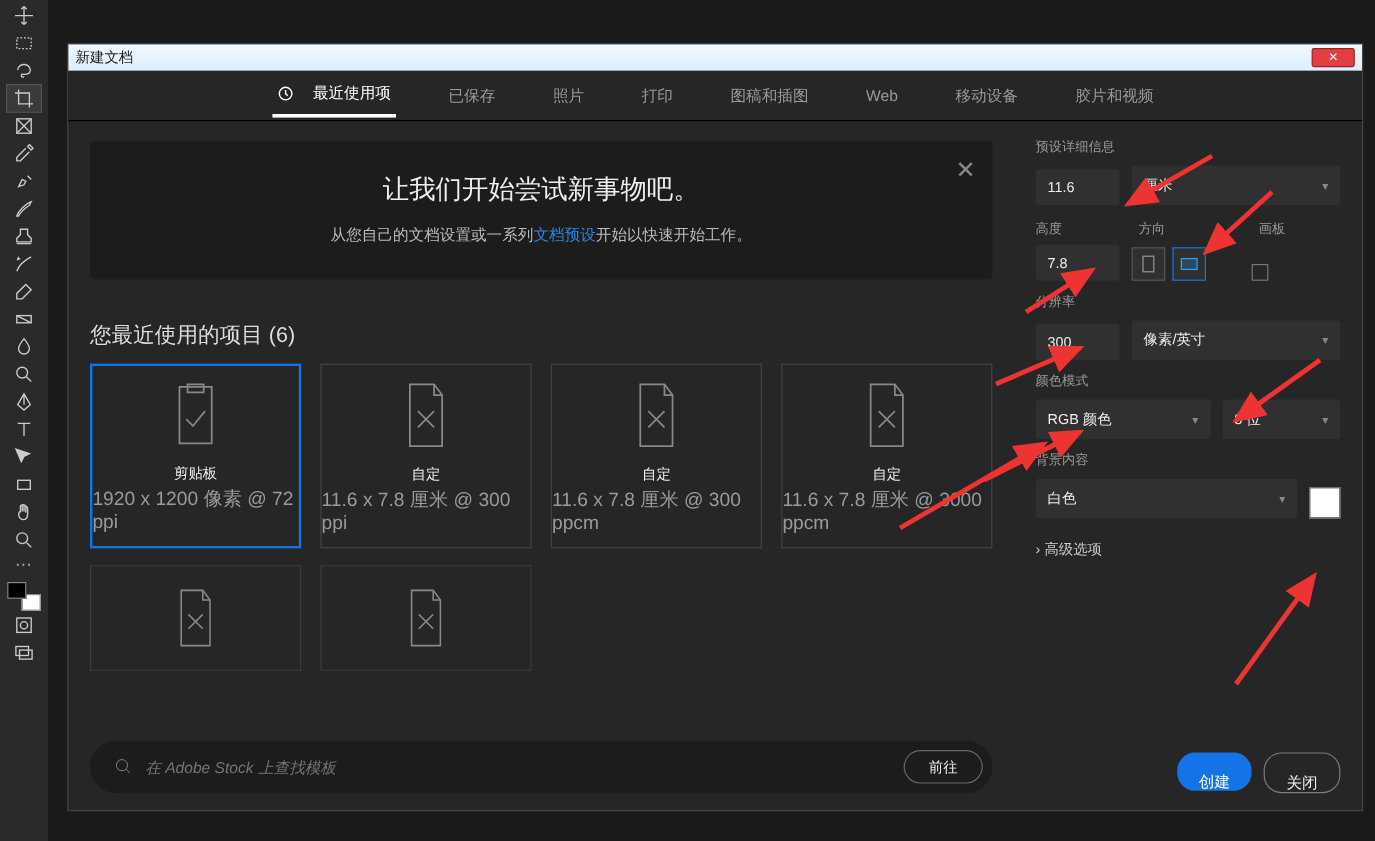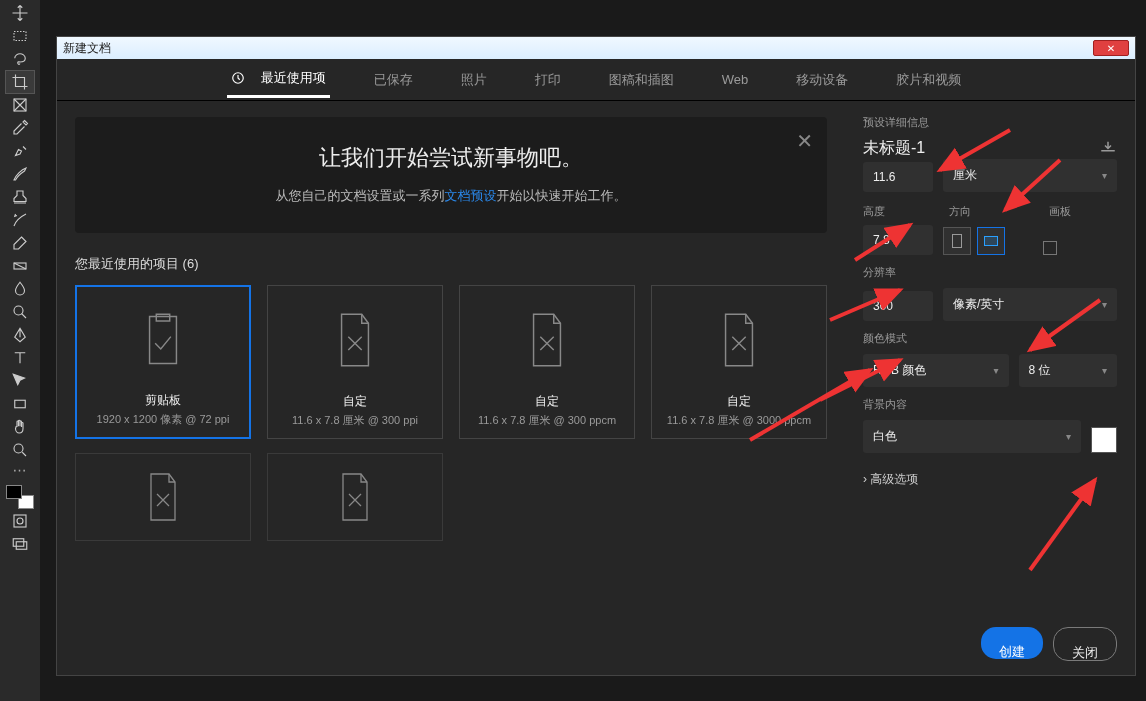--- a/index.html
+++ b/index.html
@@ -29,30 +29,30 @@
 .left { flex: 1; padding: 16px 18px 14px; display: flex; flex-direction: column; position: relative; }
 .right { width: 290px; padding: 14px 18px; background: #262626; }
 
 
 .hero { background: #1c1c1c; border-radius: 4px; padding: 26px 20px 28px; text-align: center; position: relative; }
 .hero-close { position: absolute; top: 12px; right: 14px; color: #888; font-size: 20px; cursor: pointer; }
 .hero h1 { color: #eee; font-size: 22px; font-weight: 400; margin-bottom: 14px; }
 .hero p { color: #bbb; font-size: 13px; }
 .hero a { color: #2a87e8; text-decoration: none; }
 
-.section-label { color: #ddd; font-size: 13px; margin: 22px 0 12px; }
+.section-label { color: #ddd; font-size: 18px; margin: 34px 0 12px; }
 
 
 .grid { display: grid; grid-template-columns: repeat(4, 1fr); gap: 16px; }
 .card { height: 154px; border: 1px solid #444; background: #262626; display: flex; flex-direction: column; align-items: center; cursor: pointer; }
 .card.selected { border: 2px solid #1473e6; }
 .card-icon { flex: 1; display: flex; align-items: center; justify-content: center; }
 .card-icon svg { width: 46px; height: 56px; stroke: #888; fill: none; stroke-width: 1.3; }
 .card-title { color: #eee; font-size: 12px; margin-bottom: 3px; }
-.card-sub { color: #9a9a9a; font-size: 11px; margin-bottom: 10px; }
+.card-sub { color: #9a9a9a; font-size: 16px; margin-bottom: 10px; }
 
 .grid2 { display: grid; grid-template-columns: repeat(4, 1fr); gap: 16px; margin-top: 14px; }
 .card2 { height: 88px; border: 1px solid #3a3a3a; display: flex; align-items: center; justify-content: center; }
 
 
 .search-row { margin-top: auto; height: 44px; background: #1c1c1c; border-radius: 22px; display: flex; align-items: center; padding: 0 8px 0 20px; gap: 10px; }
 .search-row svg { width: 16px; height: 16px; stroke: #999; fill: none; }
 .search-input { flex: 1; background: transparent; border: none; color: #999; font-size: 13px; font-style: italic; outline: none; }
 .go-btn { height: 28px; padding: 0 20px; border: 1px solid #666; border-radius: 14px; color: #eee; font-size: 12px; background: transparent; }
 
@@ -311,31 +311,32 @@
           </div>
         <div class="card2">
             <svg width="40" height="50" viewBox="0 0 40 50" stroke="#888" fill="none" stroke-width="1.3">
               <path d="M8 2h18l6 8v38H8z"></path>
               <path d="M26 2v8h6"></path>
               <path d="M14 22l12 12M26 22l-12 12"></path>
             </svg>
           </div>
       </div>
 
+      <div class="search-row">
+        <svg viewBox="0 0 24 24">
+            <circle cx="10" cy="10" r="7"></circle>
+            <path d="M15 15l5 5"></path>
+          </svg>
+        <input class="search-input" placeholder="在 Adobe Stock 上查找模板" style="">
+        <button class="go-btn">前往</button>
+      </div>
     </div>
 
     <div class="right" style="position:relative;">
       <div class="right-label" style="margin-top:0;">预设详细信息</div>
-      <div class="right-title">
-        <span>未标题-1</span>
-        <span class="spacer"></span>
-        <span class="dl-icon"><svg viewBox="0 0 24 18" stroke="#999" fill="none" stroke-width="2">
-              <path d="M12 2v8M8 7l4 4 4-4M3 14h18"></path>
-            </svg></span>
-      </div>
 
       <div class="field-row">
         <input class="num-input" value="11.6" style="">
         <div class="select">
             <span>厘米</span>
             <span class="sp"></span>
             <span class="chev">▾</span>
           </div>
       </div>
 

